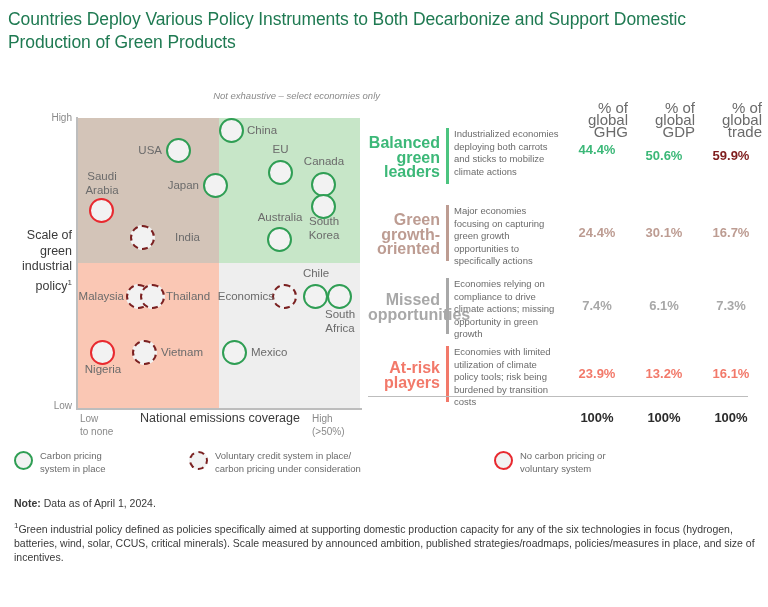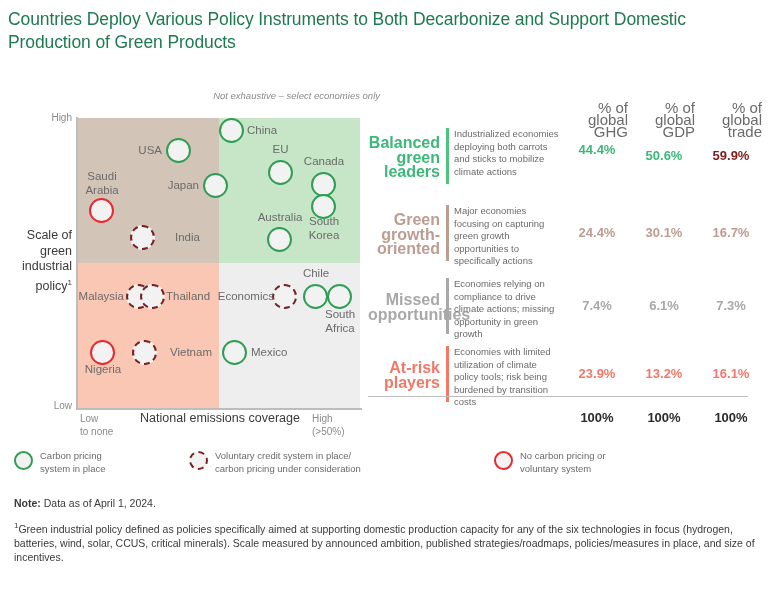--- a/index.html
+++ b/index.html
@@ -344,21 +344,21 @@
 <div class="marker m-dashed" style="left:126px; top:284px; width:25px; height:25px;"></div>
 <div class="mlabel r" style="left:64px; top:290px; width:60px;">Malaysia</div>
 
 <div class="marker m-dashed" style="left:140px; top:284px; width:25px; height:25px;"></div>
 <div class="mlabel" style="left:166px; top:290px; width:56px;">Thailand</div>
 
 <div class="marker m-red" style="left:90px; top:340px; width:25px; height:25px;"></div>
 <div class="mlabel c" style="left:72px; top:363px; width:62px;">Nigeria</div>
 
 <div class="marker m-dashed" style="left:132px; top:340px; width:25px; height:25px;"></div>
-<div class="mlabel" style="left:161px; top:346px; width:60px;text-align:center;">Vietnam</div>
+<div class="mlabel" style="left:161px; top:346px; width:60px;">Vietnam</div>
 
 <div class="marker m-dashed" style="left:272px; top:284px; width:25px; height:25px;"></div>
 <div class="mlabel r" style="left:212px; top:290px; width:62px;">Economics</div>
 
 <div class="marker m-green" style="left:303px; top:284px; width:25px; height:25px;"></div>
 <div class="mlabel c" style="left:290px; top:267px; width:52px;">Chile</div>
 
 <div class="marker m-green" style="left:327px; top:284px; width:25px; height:25px;"></div>
 <div class="mlabel c" style="left:312px; top:308px; width:56px;">
   <span>South</span><br>

